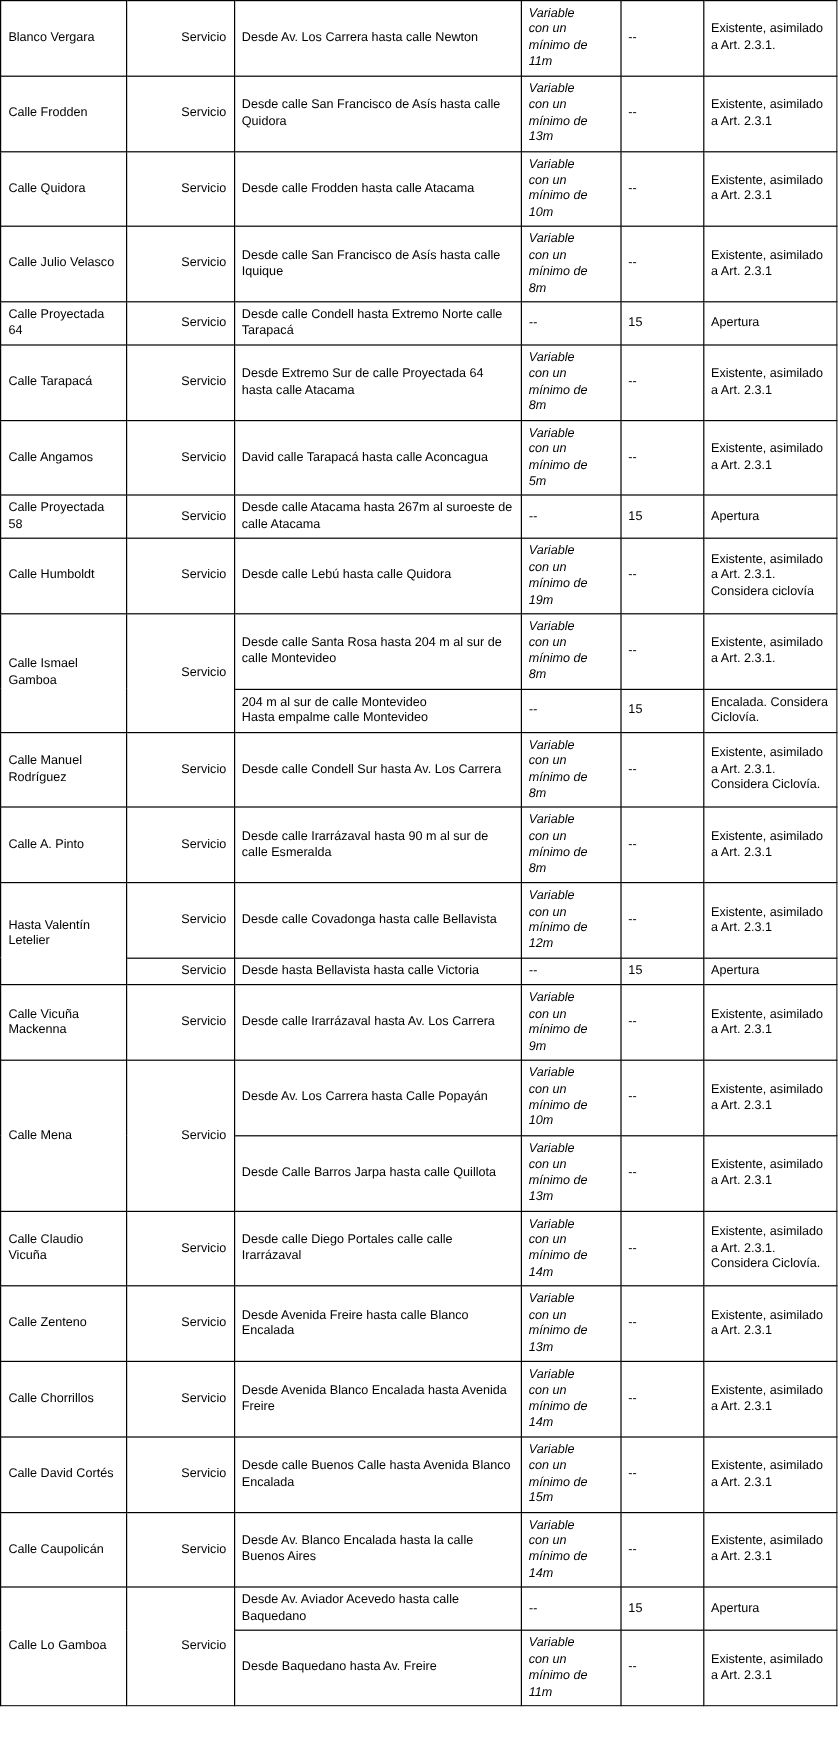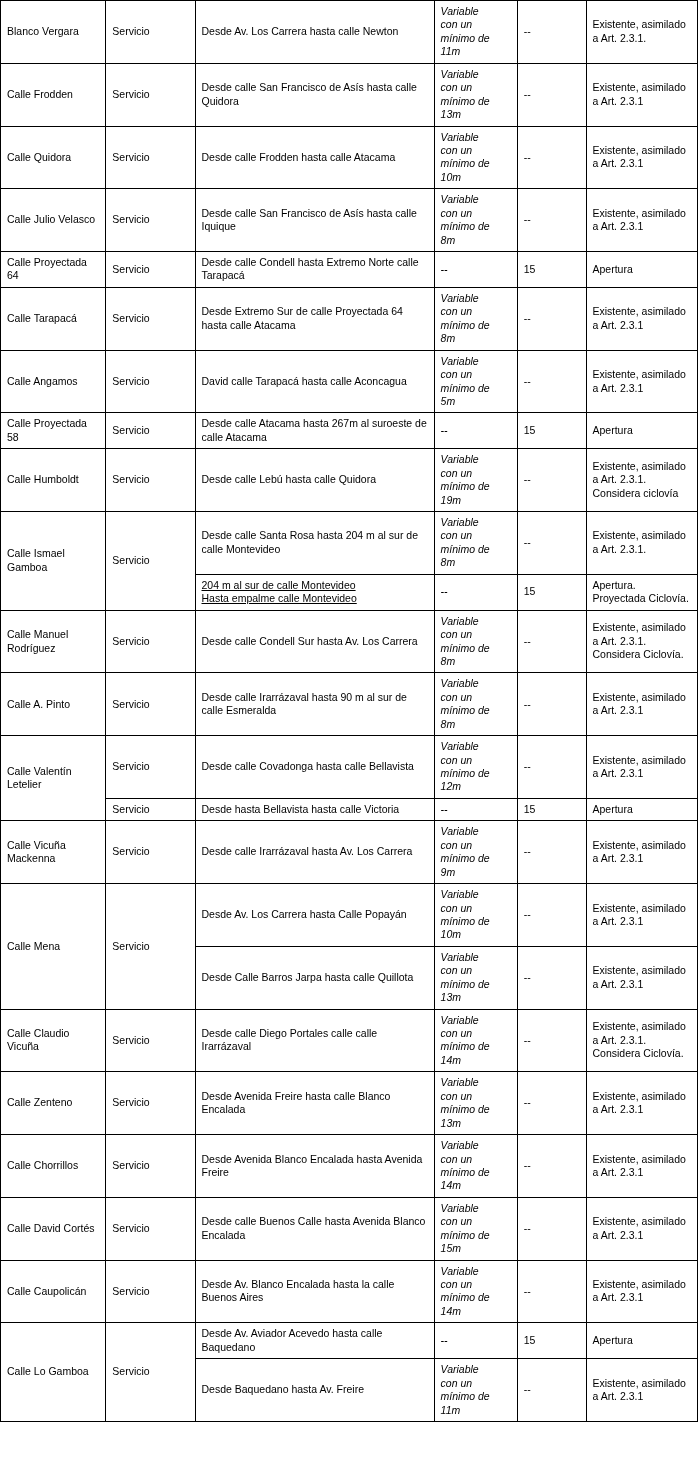--- a/index.html
+++ b/index.html
@@ -31,23 +31,23 @@
     word-wrap: break-word;
     overflow-wrap: break-word;
   }
   .col-name   { width: 104px; }
   .col-class  { width: 88px;  }
   .col-desc   { width: 236px; }
   .col-width  { width: 82px;  text-align: center; }
   .col-num    { width: 68px;  text-align: center; }
   .col-status { width: 110px; }
 
-  .center { text-align: left; }
+  .center { text-align: right; }
   .pre-wrap { white-space: pre-line; font-style: italic; }
-  .multi { white-space: pre-line; text-decoration: underline; }
+  .multi { white-space: pre-line; }
 </style>
 </head>
 <body>
 
 <div id="sheet">
   <table class="road-table">
     <colgroup>
       <col class="col-name">
       <col class="col-class">
       <col class="col-desc">
@@ -168,21 +168,21 @@
 mínimo de
 8m</td>
         <td>--</td>
         <td>Existente, asimilado a Art. 2.3.1.</td>
       </tr>
       <tr>
         <td class="multi">204 m al sur de calle Montevideo
 Hasta empalme calle Montevideo</td>
         <td class="pre-wrap">--</td>
         <td>15</td>
-        <td>Apertura. Proyectada Ciclovía.</td>
+        <td>Encalada. Considera Ciclovía.</td>
       </tr>
 
       <tr>
         <td>Calle Manuel Rodríguez</td>
         <td class="center">Servicio</td>
         <td>Desde calle Condell Sur hasta Av. Los Carrera</td>
         <td class="pre-wrap">Variable
 con un
 mínimo de
 8m</td>
@@ -196,21 +196,21 @@
         <td>Desde calle Irarrázaval hasta 90 m al sur de calle Esmeralda</td>
         <td class="pre-wrap">Variable
 con un
 mínimo de
 8m</td>
         <td>--</td>
         <td>Existente, asimilado a Art. 2.3.1</td>
       </tr>
 
       <tr>
-        <td rowspan="2">Calle Valentín Letelier</td>
+        <td rowspan="2">Hasta Valentín Letelier</td>
         <td class="center">Servicio</td>
         <td>Desde calle Covadonga hasta calle Bellavista</td>
         <td class="pre-wrap">Variable
 con un
 mínimo de
 12m</td>
         <td>--</td>
         <td>Existente, asimilado a Art. 2.3.1</td>
       </tr>
       <tr>

